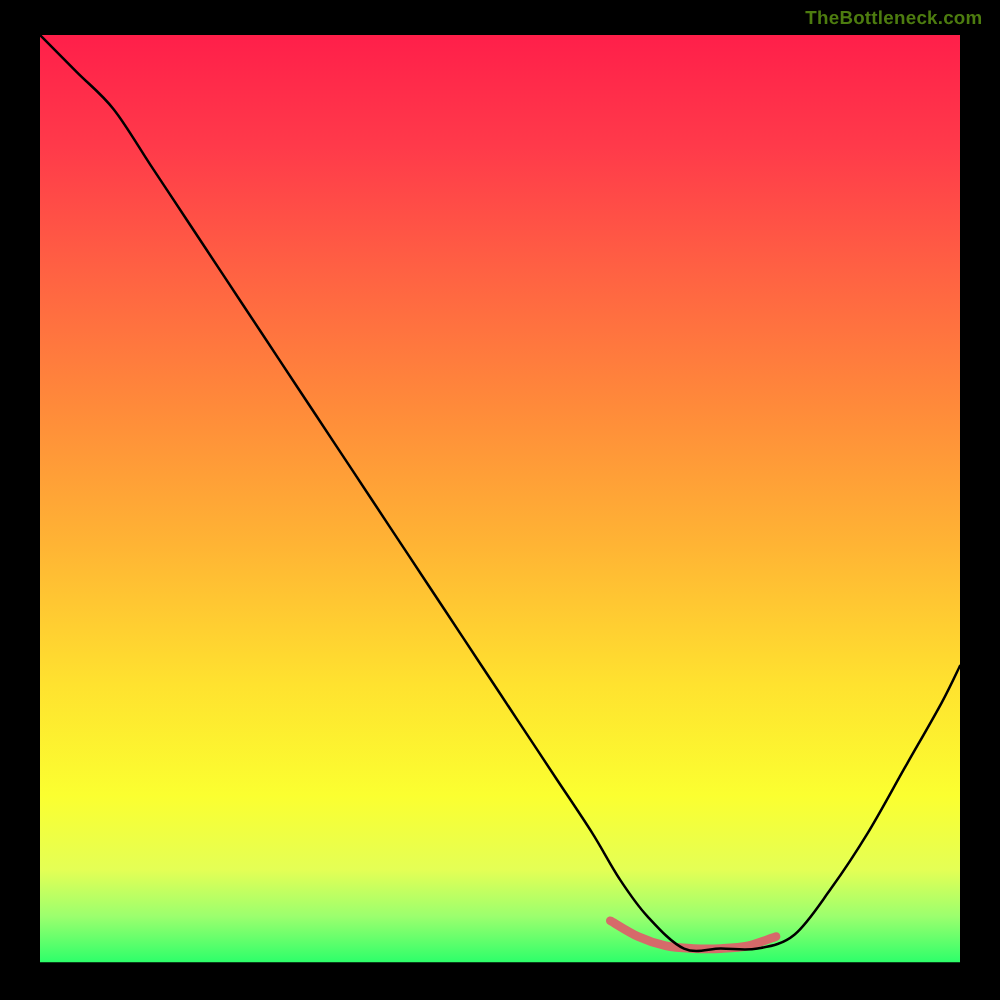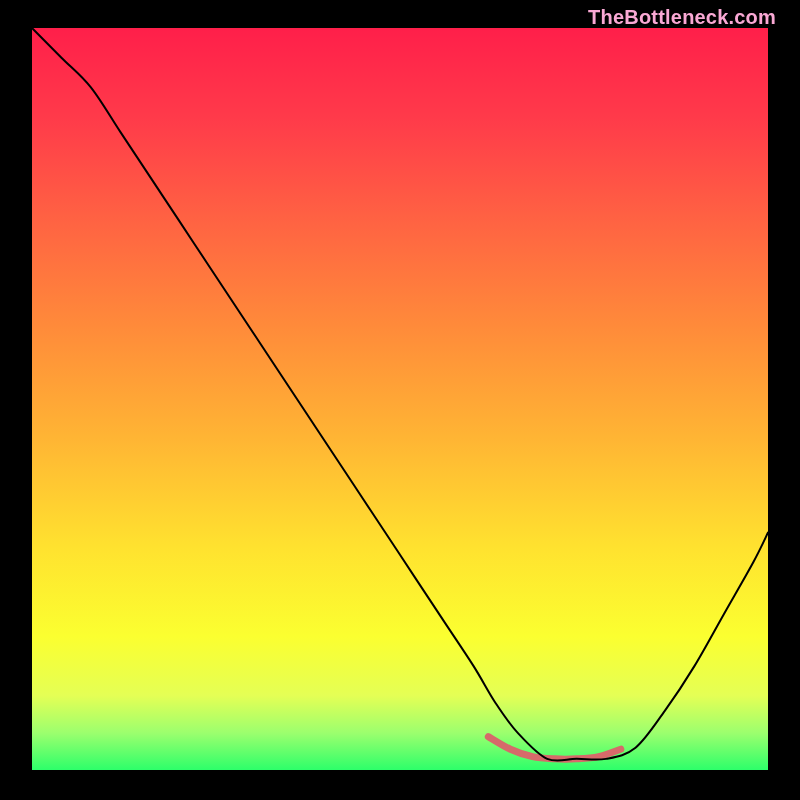--- a/index.html
+++ b/index.html
@@ -7,23 +7,23 @@
     width: 800px;
     height: 800px;
     background: #000000;
     position: relative;
     overflow: hidden;
     font-family: Arial, sans-serif;
   }
   .watermark {
     position: absolute;
     top: 6px;
-    right: 24px;
-    color: #f9a8d4;
-    font-size: 20px;
+    right: 14px;
+    color: #4d7c0f;
+    font-size: 15px;
     font-weight: bold;
     z-index: 10;
     letter-spacing: 0.2px;
   }
   .plot-area {
     position: absolute;
     left: 32px;
     top: 28px;
     width: 736px;
     height: 742px;

